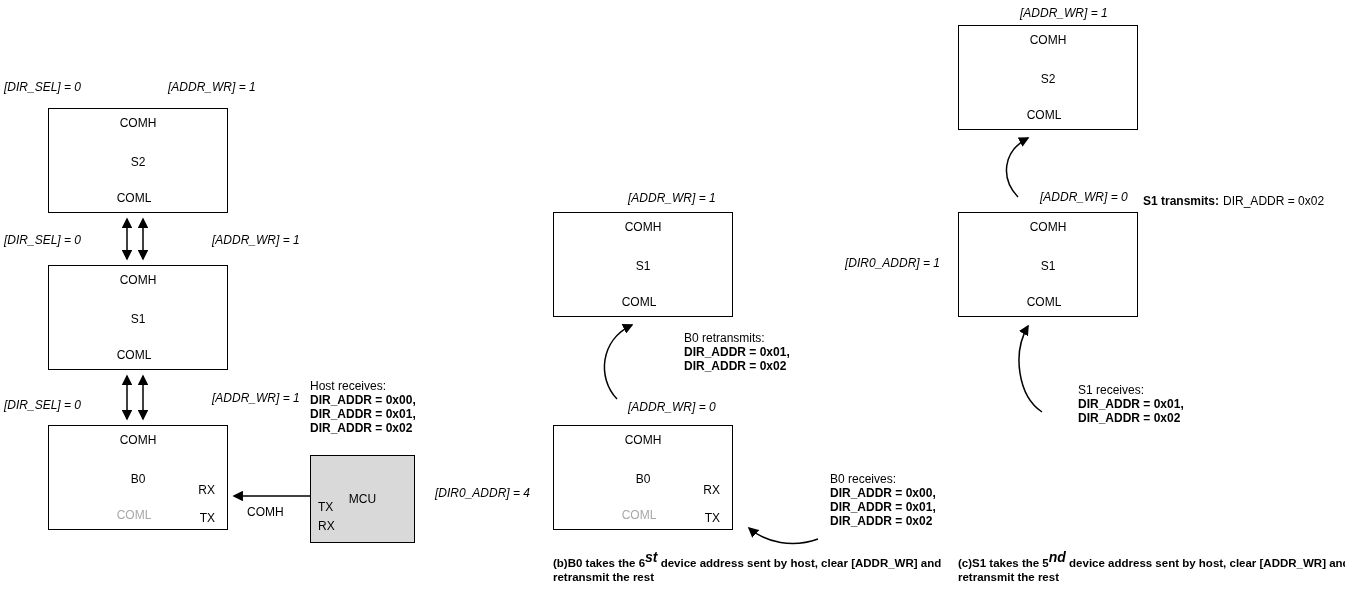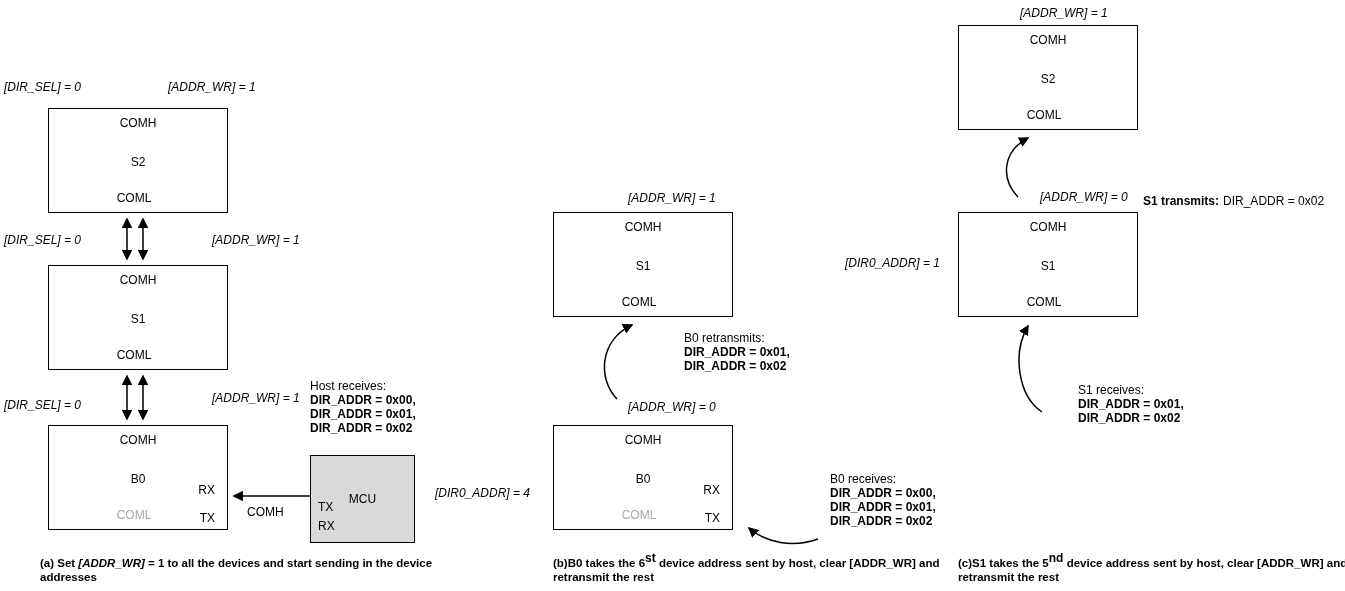--- a/index.html
+++ b/index.html
@@ -20,21 +20,21 @@
   .pin { position:absolute; }
   .flag { position:absolute; font-style:italic; white-space:nowrap; }
   .note { position:absolute; line-height:14px; white-space:nowrap; }
   .note .b { font-weight:normal; }
   .note div { display:block;font-weight:bold; }
   .inline-note { position:absolute; white-space:nowrap;margin-top:36px; }
   .inline-note .b { font-weight:bold; }
   .inline-note .v { margin-left:4px; }
   .caption { position:absolute; font-weight:bold; font-size:11.5px; line-height:14px; }
   .caption .emph { font-style:italic; }
-  .caption sup { font-size:12px; vertical-align:super; line-height:0; }
+  .caption sup { font-size:14px; vertical-align:super; line-height:0;font-style:italic; }
   .mcu-box {
     position:absolute; left:310px; top:455px; width:105px; height:88px;
     border:1.5px solid #000000; background:#d9d9d9;
   }
   .mcu-name { position:absolute; top:36px; left:0; right:0; text-align:center; }
   .svg-layer { position:absolute; left:0; top:0; pointer-events:none; }
   .uart { position:absolute; white-space:nowrap; }
 </style>
 </head>
 <body>
@@ -78,23 +78,20 @@
   </div>
 
   <div class="mcu-box">
     <div class="mcu-name">MCU</div>
     <span class="pin" style="left:7px; top:44px;">TX</span>
     <span class="pin" style="left:7px; top:63px;">RX</span>
   </div>
 
   <span class="uart" style="left:247px; top:505px;">COMH</span>
 
-  <div class="caption" style="left:40px; top:556px; width:405px;">
-    <span>(a) Set </span><span class="emph">[ADDR_WR]</span><span> = 1 to all the devices and start sending in the device addresses</span>
-  </div>
 
   <span class="flag" style="left:628px; top:191px;">[ADDR_WR] = 1</span>
 
   <div class="device-box" style="left:553px; top:212px;">
     <div class="port-top">COMH</div>
     <div class="dev-name">S1</div>
     <div class="port-bottom">COML</div>
   </div>
 
   <div class="note" style="left:684px; top:331px;">

